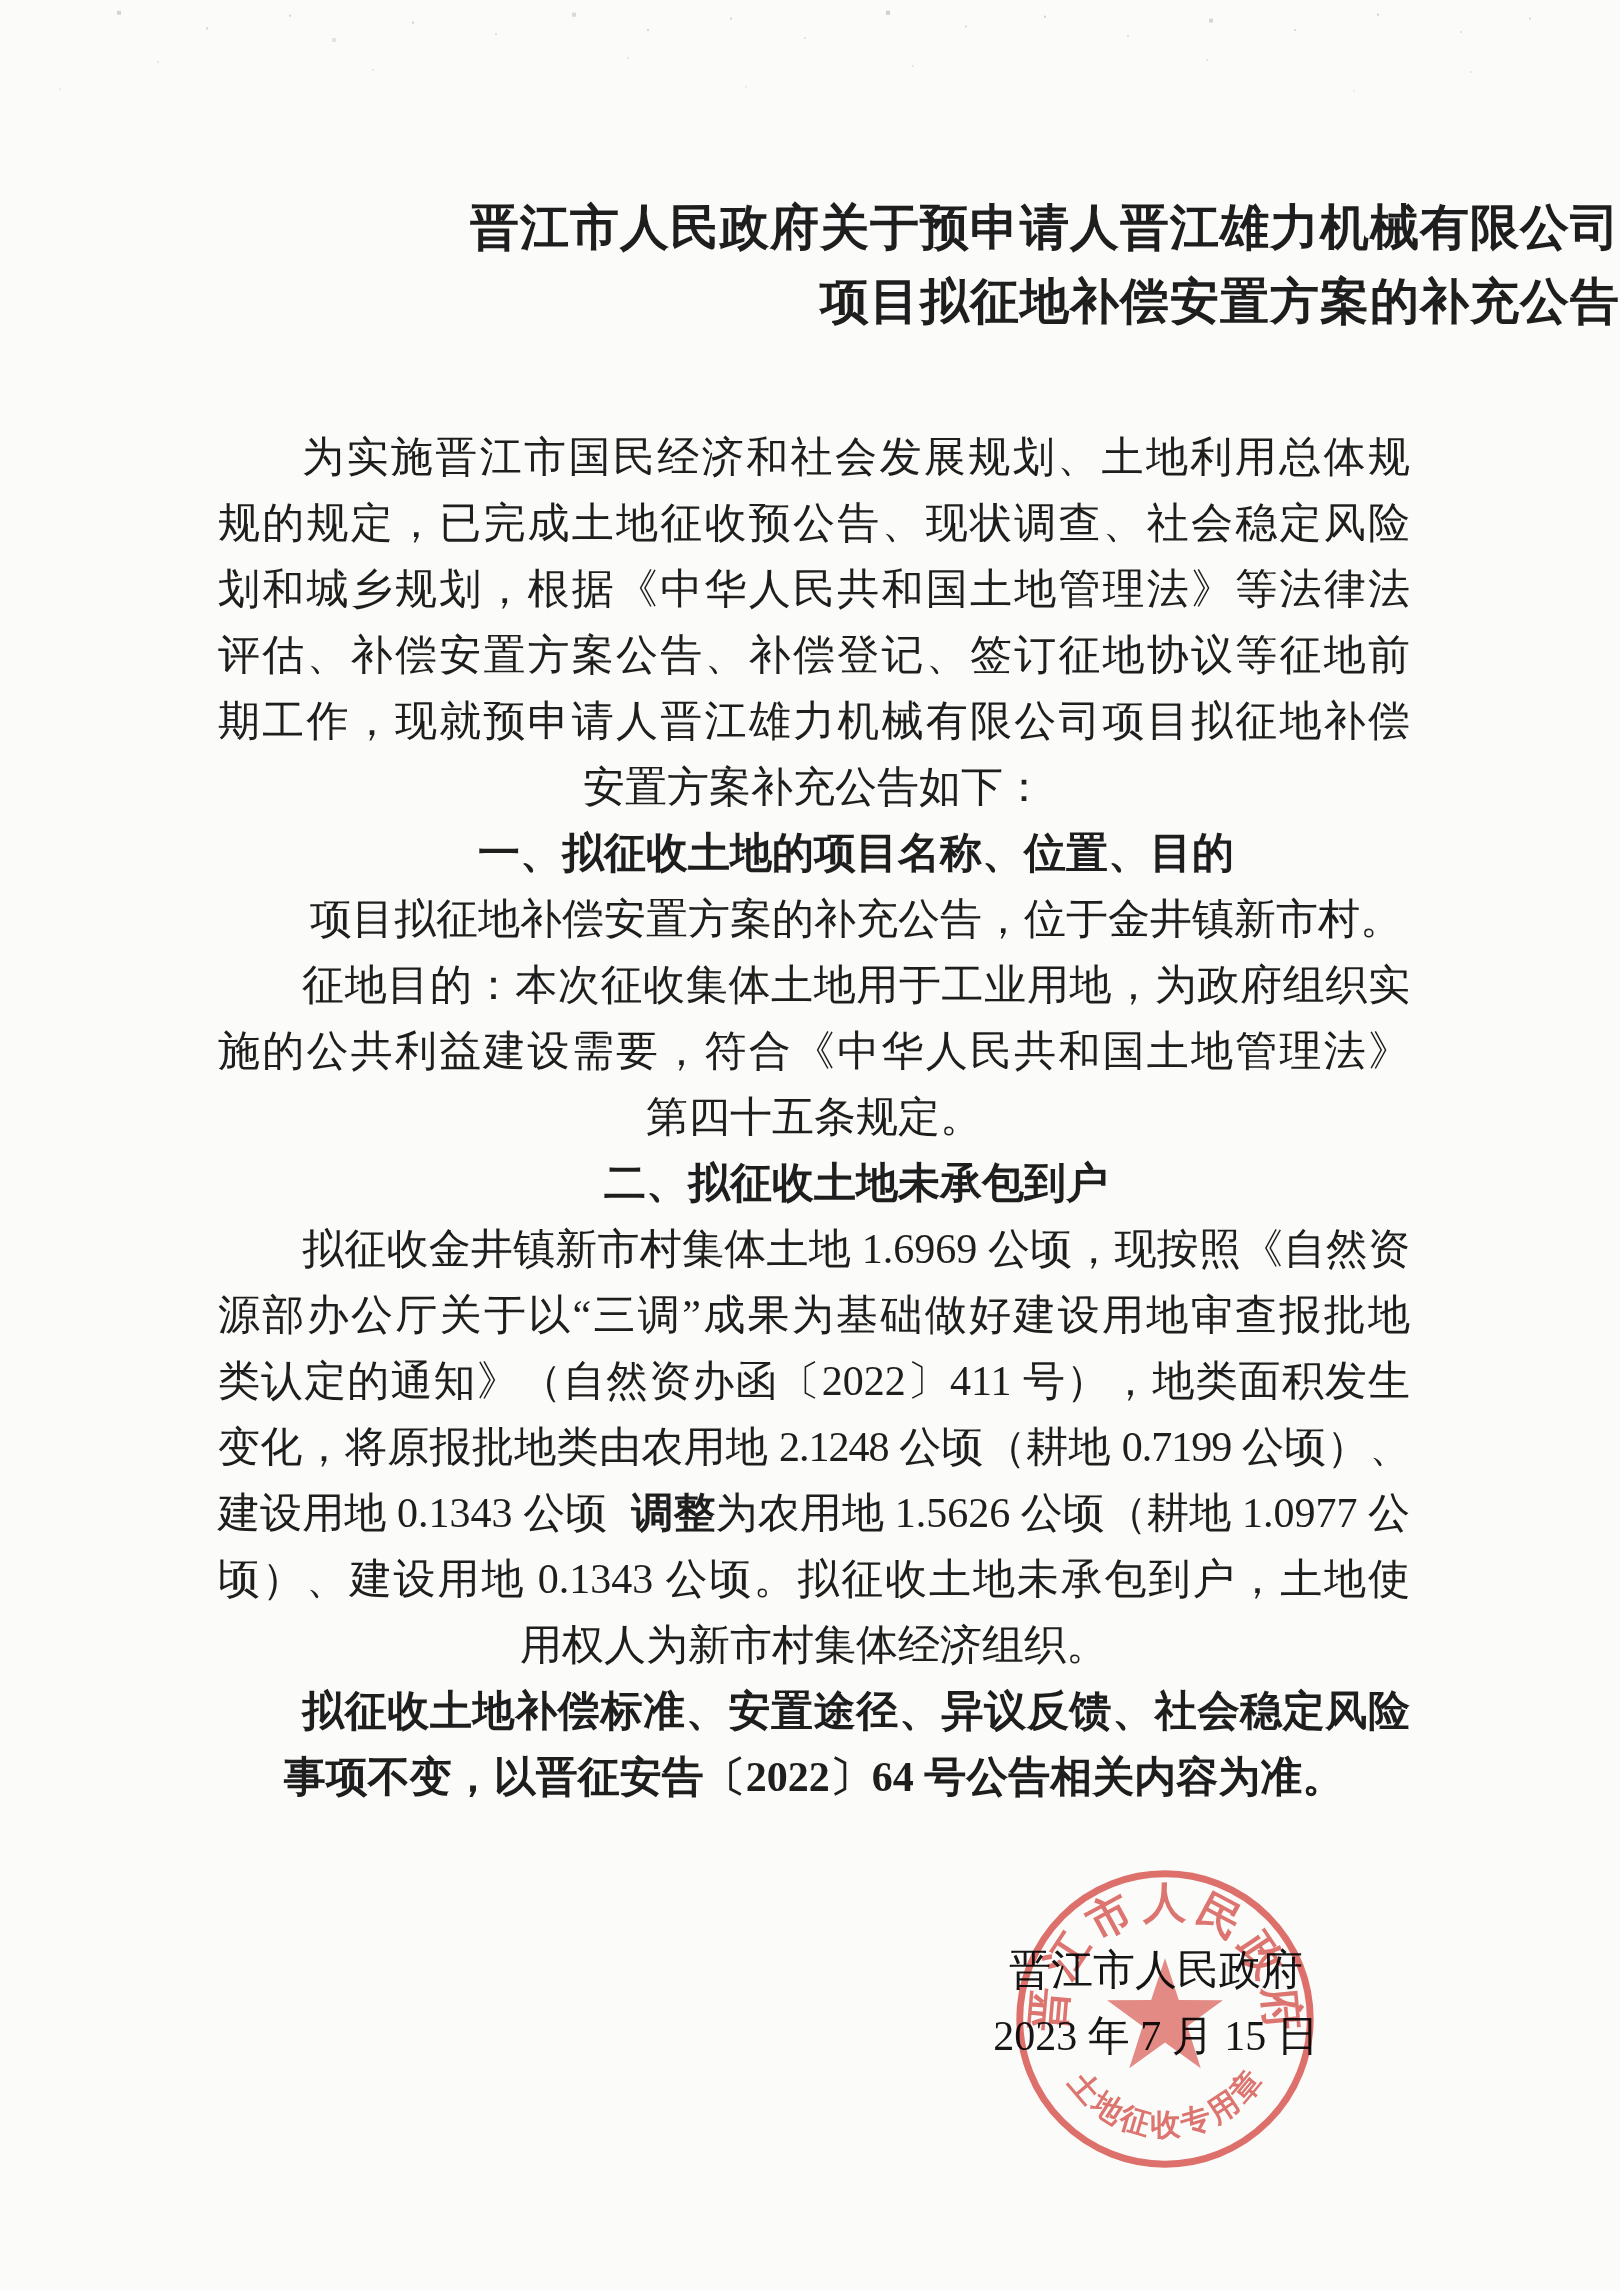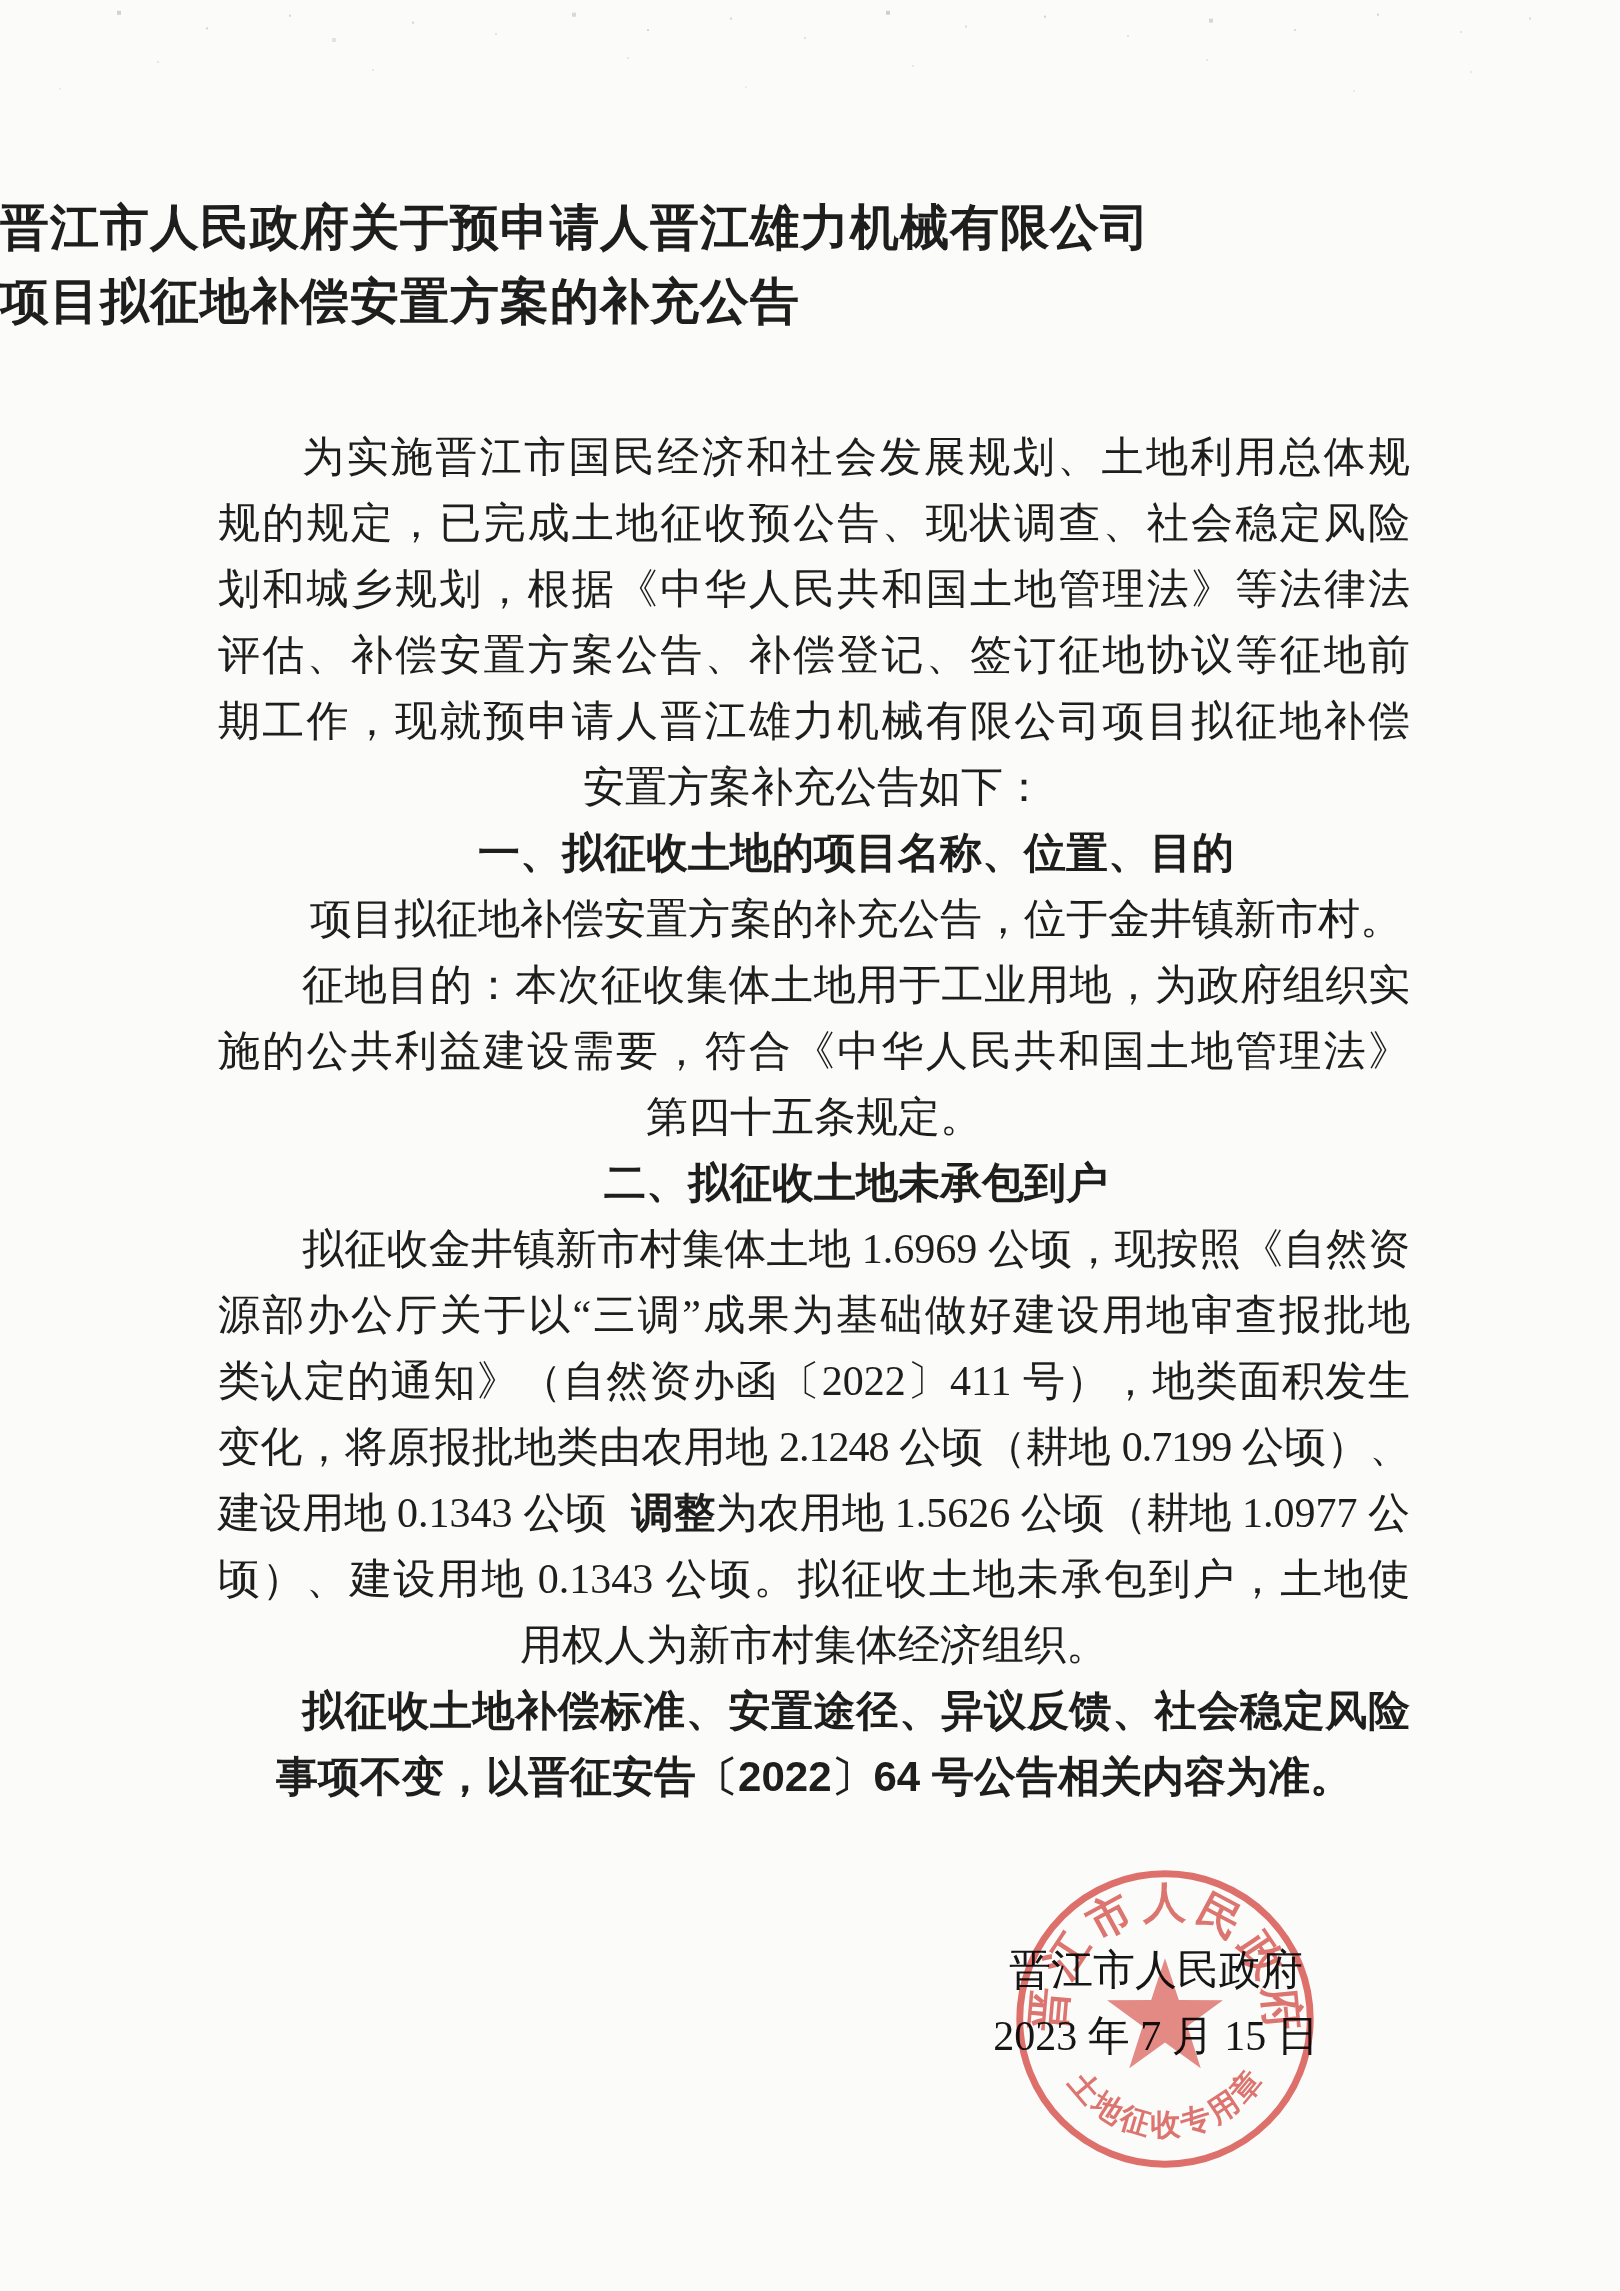--- a/index.html
+++ b/index.html
@@ -24,32 +24,32 @@
       1210px 19.6px 0 1px rgba(120,120,120,.28), 1294px 29px 0 rgba(130,130,130,.25),
       1377px 13.7px 0 rgba(120,120,120,.30), 1460px 31px 0 rgba(140,140,140,.22),
       1529px 17.6px 0 rgba(120,120,120,.26), 157px 61px 0 rgba(150,150,150,.20),
       372px 69px 0 rgba(150,150,150,.20), 627px 57px 0 rgba(150,150,150,.20),
       912px 65px 0 rgba(150,150,150,.20), 1206px 59px 0 rgba(150,150,150,.20),
       1470px 71px 0 rgba(150,150,150,.18), 59px 88px 0 rgba(160,160,160,.16),
       745px 86px 0 rgba(160,160,160,.16), 1353px 90px 0 rgba(160,160,160,.16);
   }
   .title{
     position:absolute;left:0;top:190px;width:1620px;
-    text-align:left;line-height:74px;font-size:49px;font-weight:700;
+    text-align:right;line-height:74px;font-size:49px;font-weight:700;
     font-family:"Liberation Sans","DejaVu Sans",sans-serif;
     letter-spacing:1px;
   }
   .content{
     position:absolute;left:218px;top:424px;width:1192px;
     font-size:42px;line-height:66px;
   }
   .ln{height:66px;text-align:center;}
   .jl{text-align:justify;text-align-last:justify;}
   .ind{text-indent:84px;}
-  .hd{font-family:Liberation Sans, sans-serif;font-weight:700;}
+  .hd{font-family:Liberation Serif, serif;font-weight:700;}
   .tight{letter-spacing:-1px;}
   .b{font-family:"Liberation Sans","DejaVu Sans",sans-serif;font-weight:700;margin-left:24px;}
   .signature{
     position:absolute;left:965px;top:1937px;width:382px;
     text-align:center;font-size:42px;line-height:66px;color:#161616;
   }
   .seal{
     position:absolute;left:1008px;top:1862px;width:314px;height:314px;
     mix-blend-mode:multiply;opacity:.92;
   }

